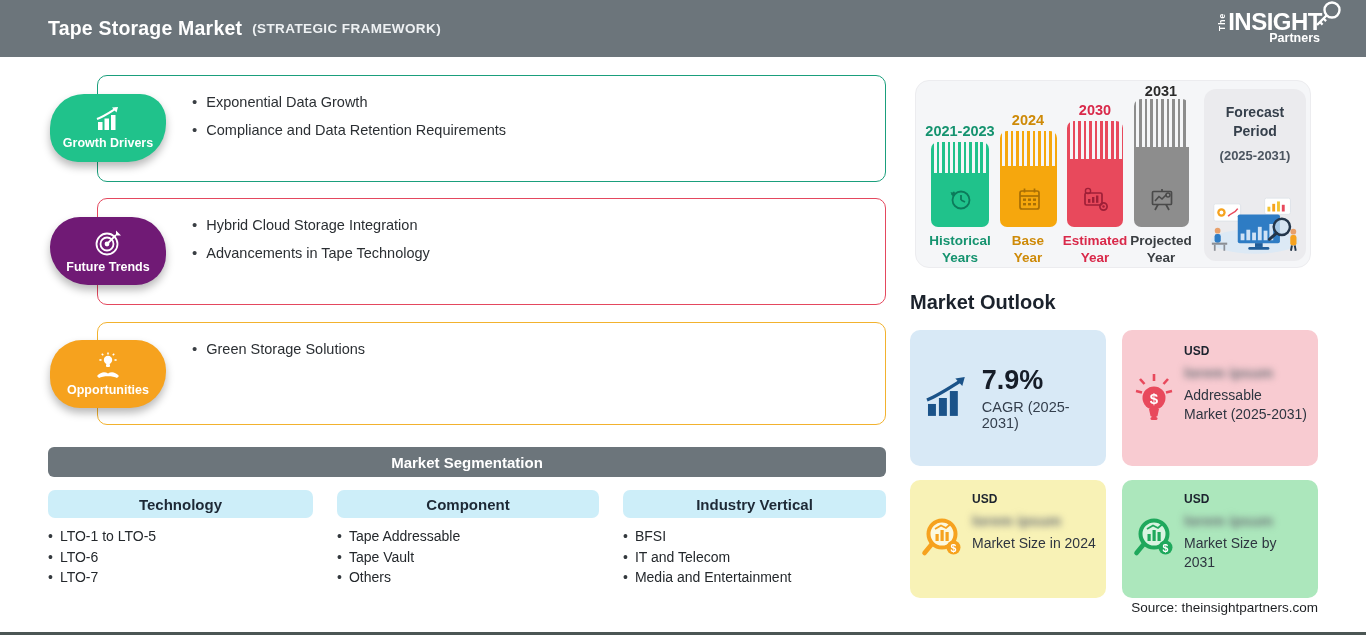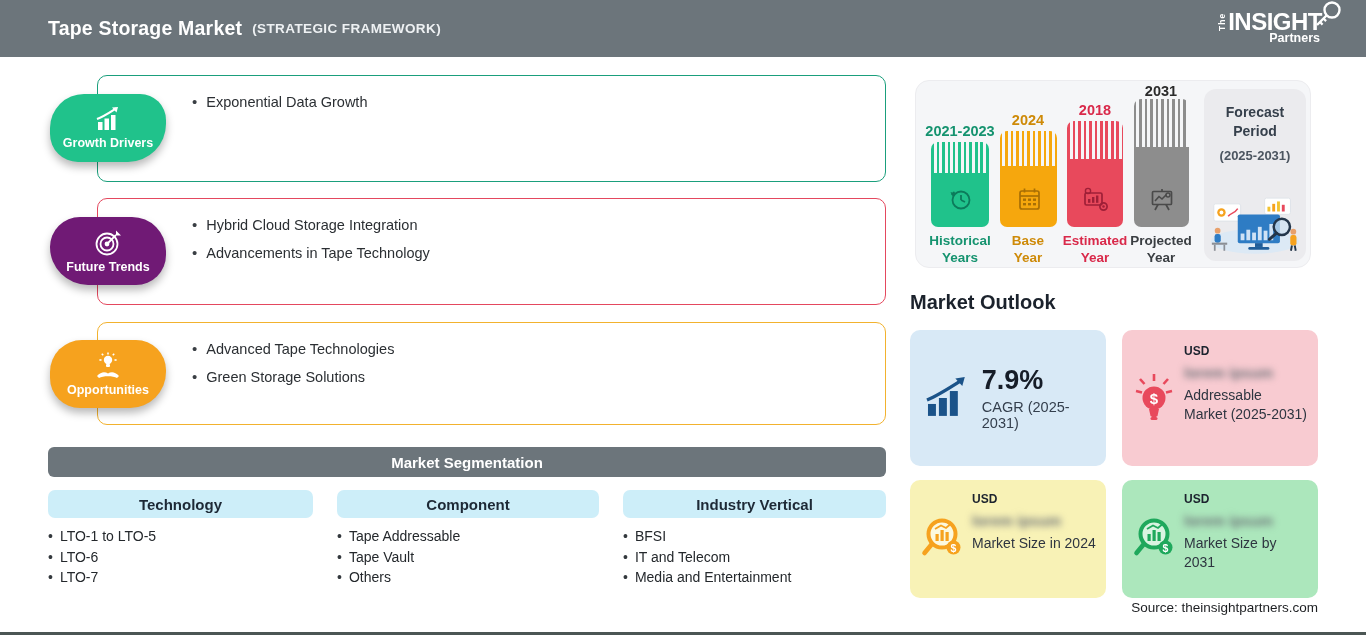--- a/index.html
+++ b/index.html
@@ -129,31 +129,31 @@
           <line x1="13.5" y1="19.5" x2="16.1" y2="22.1" stroke="#fff" stroke-width="2.2"></line>
         </svg>
       </div>
       <div class="logo-partners">Partners</div>
     </div>
   </div>
 
   <div class="fbox fbox1">
     <ul class="bullets">
       <li>Exponential Data Growth</li>
+      <li>Compliance and Data Retention Requirements</li>
     </ul>
   </div>
   <div class="fbox fbox2">
     <ul class="bullets">
       <li>Hybrid Cloud Storage Integration</li>
       <li>Advancements in Tape Technology</li>
     </ul>
   </div>
   <div class="fbox fbox3">
     <ul class="bullets">
-      <li>Advanced Tape Technologies</li>
       <li>Green Storage Solutions</li>
     </ul>
   </div>
 
   <div class="fbadge badge1">
     <svg width="32" height="27" viewBox="0 0 32 27">
       <rect x="6" y="16" width="4.5" height="8" fill="#fff"></rect>
       <rect x="12.5" y="12.5" width="4.5" height="11.5" fill="#fff"></rect>
       <rect x="19" y="9" width="4.5" height="15" fill="#fff"></rect>
       <path d="M5 13 C 11 11, 17 7, 24 2.5" fill="none" stroke="#fff" stroke-width="2.2"></path>
@@ -201,21 +201,21 @@
   </ul>
   <ul class="seg-list sl3">
     <li>BFSI</li>
     <li>IT and Telecom</li>
     <li>Media and Entertainment</li>
   </ul>
 
   <div class="tl">
     <div class="yr yr1">2021-2023</div>
     <div class="yr yr2">2024</div>
-    <div class="yr yr3">2018</div>
+    <div class="yr yr3">2030</div>
     <div class="yr yr4">2031</div>
 
     <div class="bar bar1">
       <div class="stripes"></div>
         <div class="solid"></div>
       <svg class="bicon" width="30" height="30" viewBox="0 0 30 30">
         <circle cx="16" cy="15" r="8.5" fill="none" stroke="#0C7B5B" stroke-width="1.8"></circle>
         <line x1="16" y1="10" x2="16" y2="15" stroke="#0C7B5B" stroke-width="1.8"></line>
         <line x1="16" y1="15" x2="20" y2="17" stroke="#0C7B5B" stroke-width="1.8"></line>
         <path d="M7 10 A 9.5 9.5 0 0 1 9.5 7" fill="none" stroke="#0C7B5B" stroke-width="1.8"></path>

